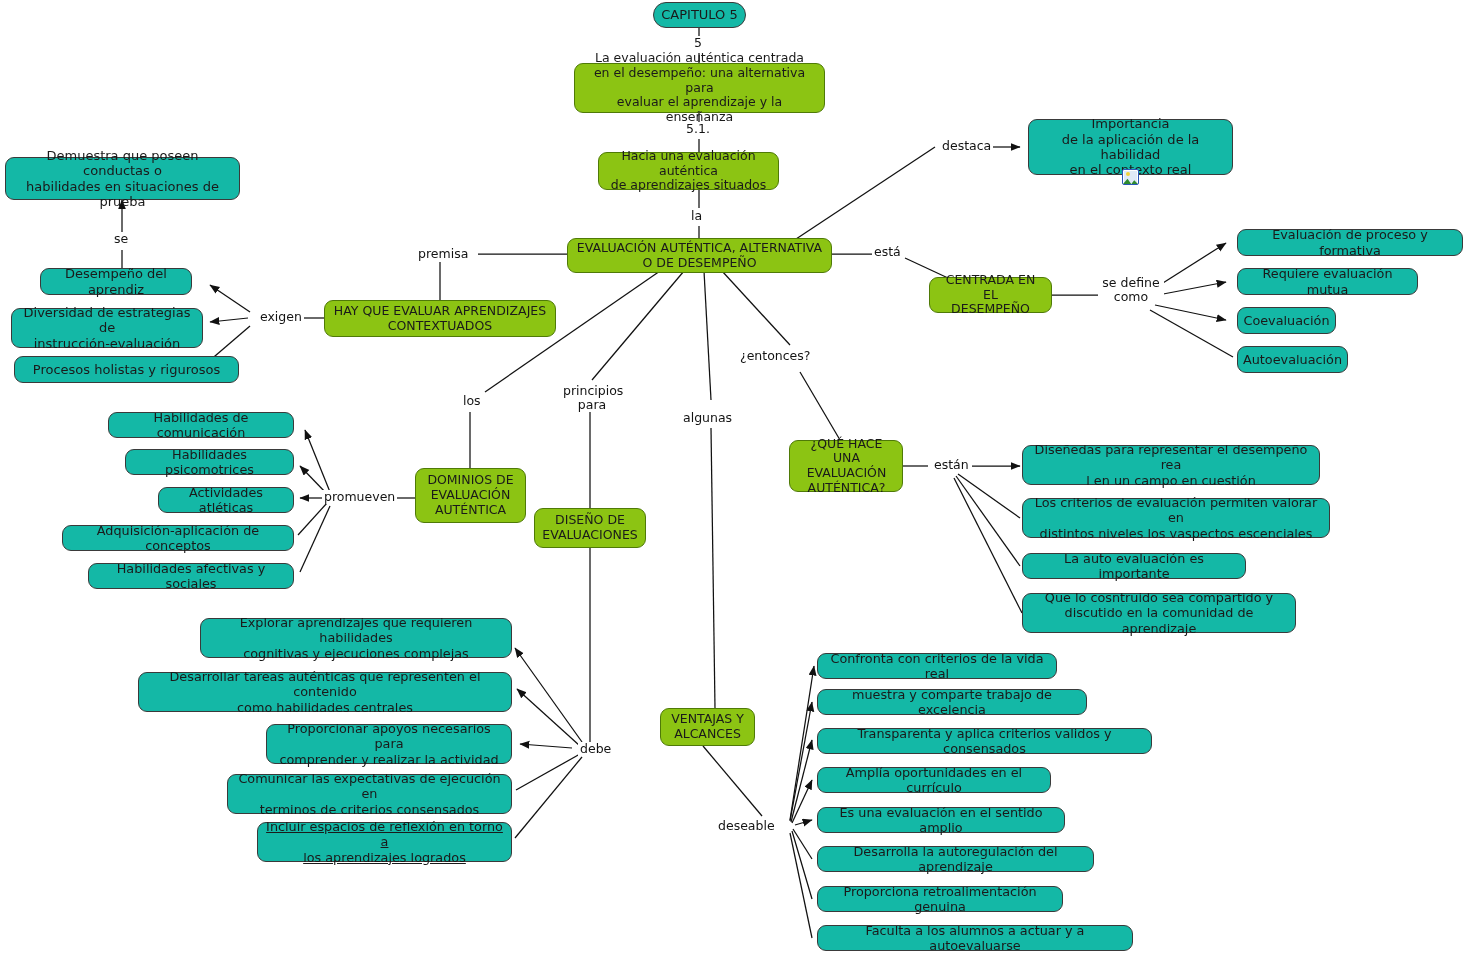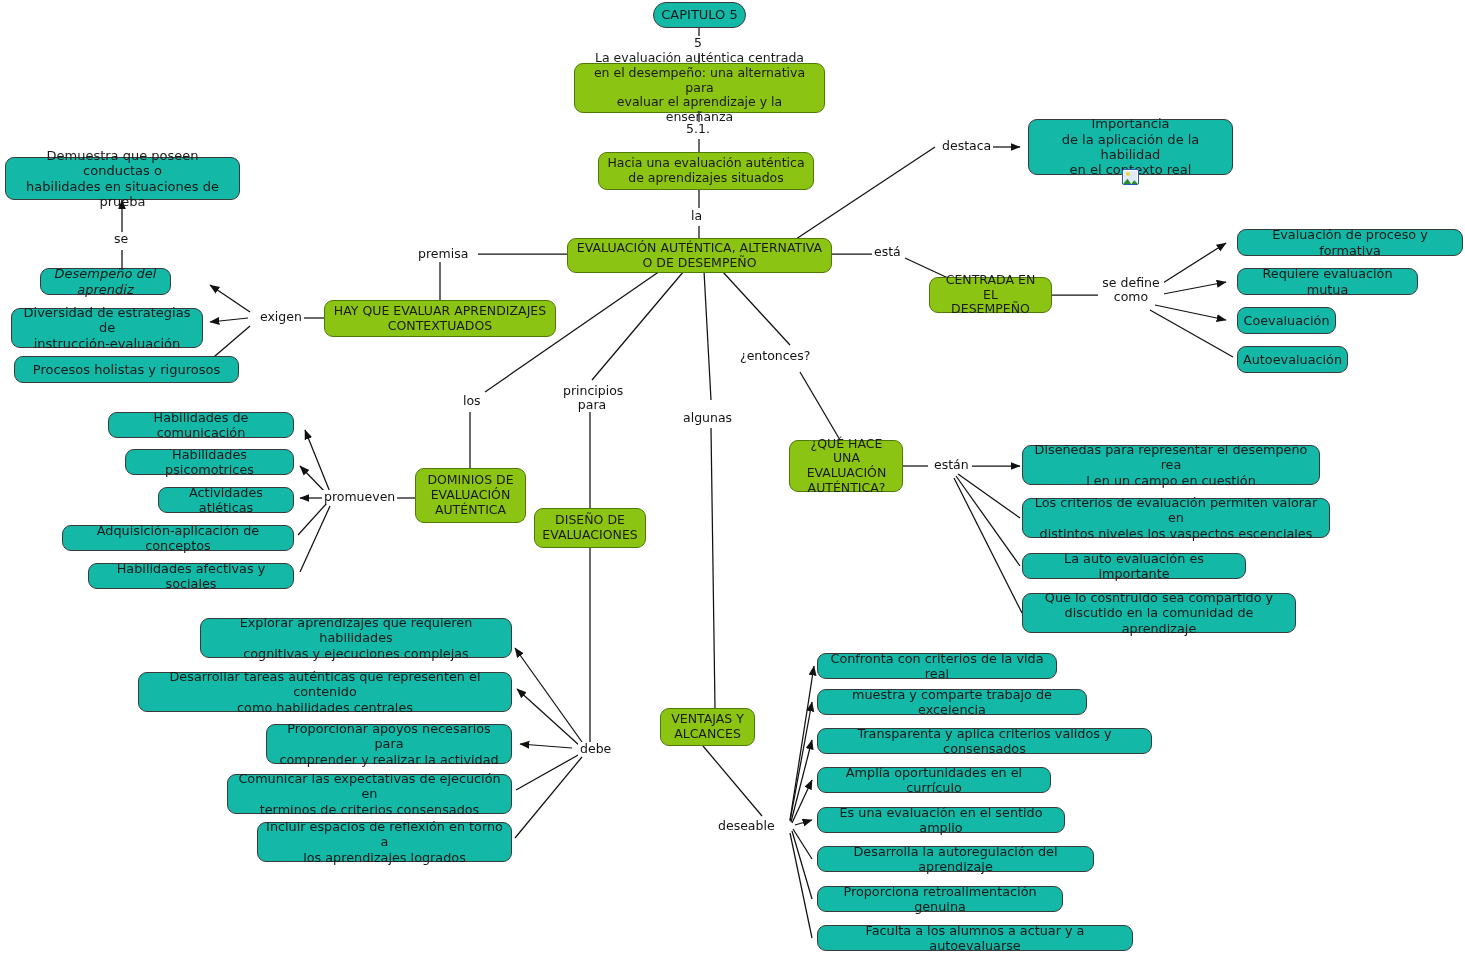--- a/index.html
+++ b/index.html
@@ -120,21 +120,21 @@
   </div>
   <div class="lbl" style="left:692px;top:36px;">5</div>
 
   <div class="node green" style="left:574px;top:63px;width:251px;height:50px;white-space:pre-line;">
     <span style="white-space:pre-line;">La evaluación auténtica centrada
 en el desempeño: una alternativa para
 evaluar el aprendizaje y la enseñanza</span>
   </div>
   <div class="lbl" style="left:684px;top:122px;">5.1.</div>
 
-  <div class="node green" style="left:598px;top:152px;width:216px;height:38px;">
+  <div class="node green" style="left:598px;top:152px;width:181px;height:38px;">
     <span style="white-space:pre-line;">Hacia una evaluación auténtica
 de aprendizajes situados</span>
   </div>
   <div class="lbl" style="left:689px;top:209px;">la</div>
 
   <div class="node green" style="left:567px;top:238px;width:265px;height:35px;font-size:12.5px;">
     <span style="white-space:pre-line;">EVALUACIÓN AUTÉNTICA, ALTERNATIVA
 O DE DESEMPEÑO</span>
   </div>
 
@@ -176,21 +176,21 @@
     <span style="white-space:pre-line;">HAY QUE EVALUAR APRENDIZAJES
 CONTEXTUADOS</span>
   </div>
   <div class="lbl" style="left:258px;top:310px;">exigen</div>
 
   <div class="node blue" style="left:5px;top:157px;width:235px;height:43px;">
     <span style="white-space:pre-line;">Demuestra que poseen conductas o
 habilidades en situaciones de prueba</span>
   </div>
   <div class="lbl" style="left:112px;top:232px;">se</div>
-  <div class="node blue" style="left:40px;top:268px;width:131px;height:27px;font-style:italic;">
+  <div class="node blue" style="left:40px;top:268px;width:152px;height:27px;">
     <span>Desempeño del aprendiz</span>
   </div>
   <div class="node blue" style="left:11px;top:308px;width:192px;height:40px;">
     <span style="white-space:pre-line;">Diversidad de estrategias de
 instrucción-evaluación</span>
   </div>
   <div class="node blue" style="left:14px;top:356px;width:225px;height:27px;">
     <span>Procesos holistas y rigurosos</span>
   </div>
 
@@ -236,21 +236,21 @@
   </div>
   <div class="node blue small" style="left:266px;top:724px;width:246px;height:40px;justify-content:flex-end;">
     <span style="white-space:pre-line;">Proporcionar apoyos necesarios para
 comprender y realizar la actividad</span>
   </div>
   <div class="node blue small" style="left:227px;top:774px;width:285px;height:40px;">
     <span style="white-space:pre-line;">Comunicar las expectativas de ejecución en
 terminos de criterios consensados</span>
   </div>
   <div class="node blue small" style="left:257px;top:822px;width:255px;height:40px;">
-    <span style="white-space:pre-line;">Incluir espacios de reflexión en torno a
+    <span style="white-space:pre-line;text-decoration:underline;">Incluir espacios de reflexión en torno a
 los aprendizajes logrados</span>
   </div>
 
   <div class="lbl" style="left:681px;top:411px;">algunas</div>
   <div class="node green" style="left:660px;top:708px;width:95px;height:38px;">
     <span style="white-space:pre-line;">VENTAJAS Y
 ALCANCES</span>
   </div>
   <div class="lbl" style="left:716px;top:819px;">deseable</div>
 

